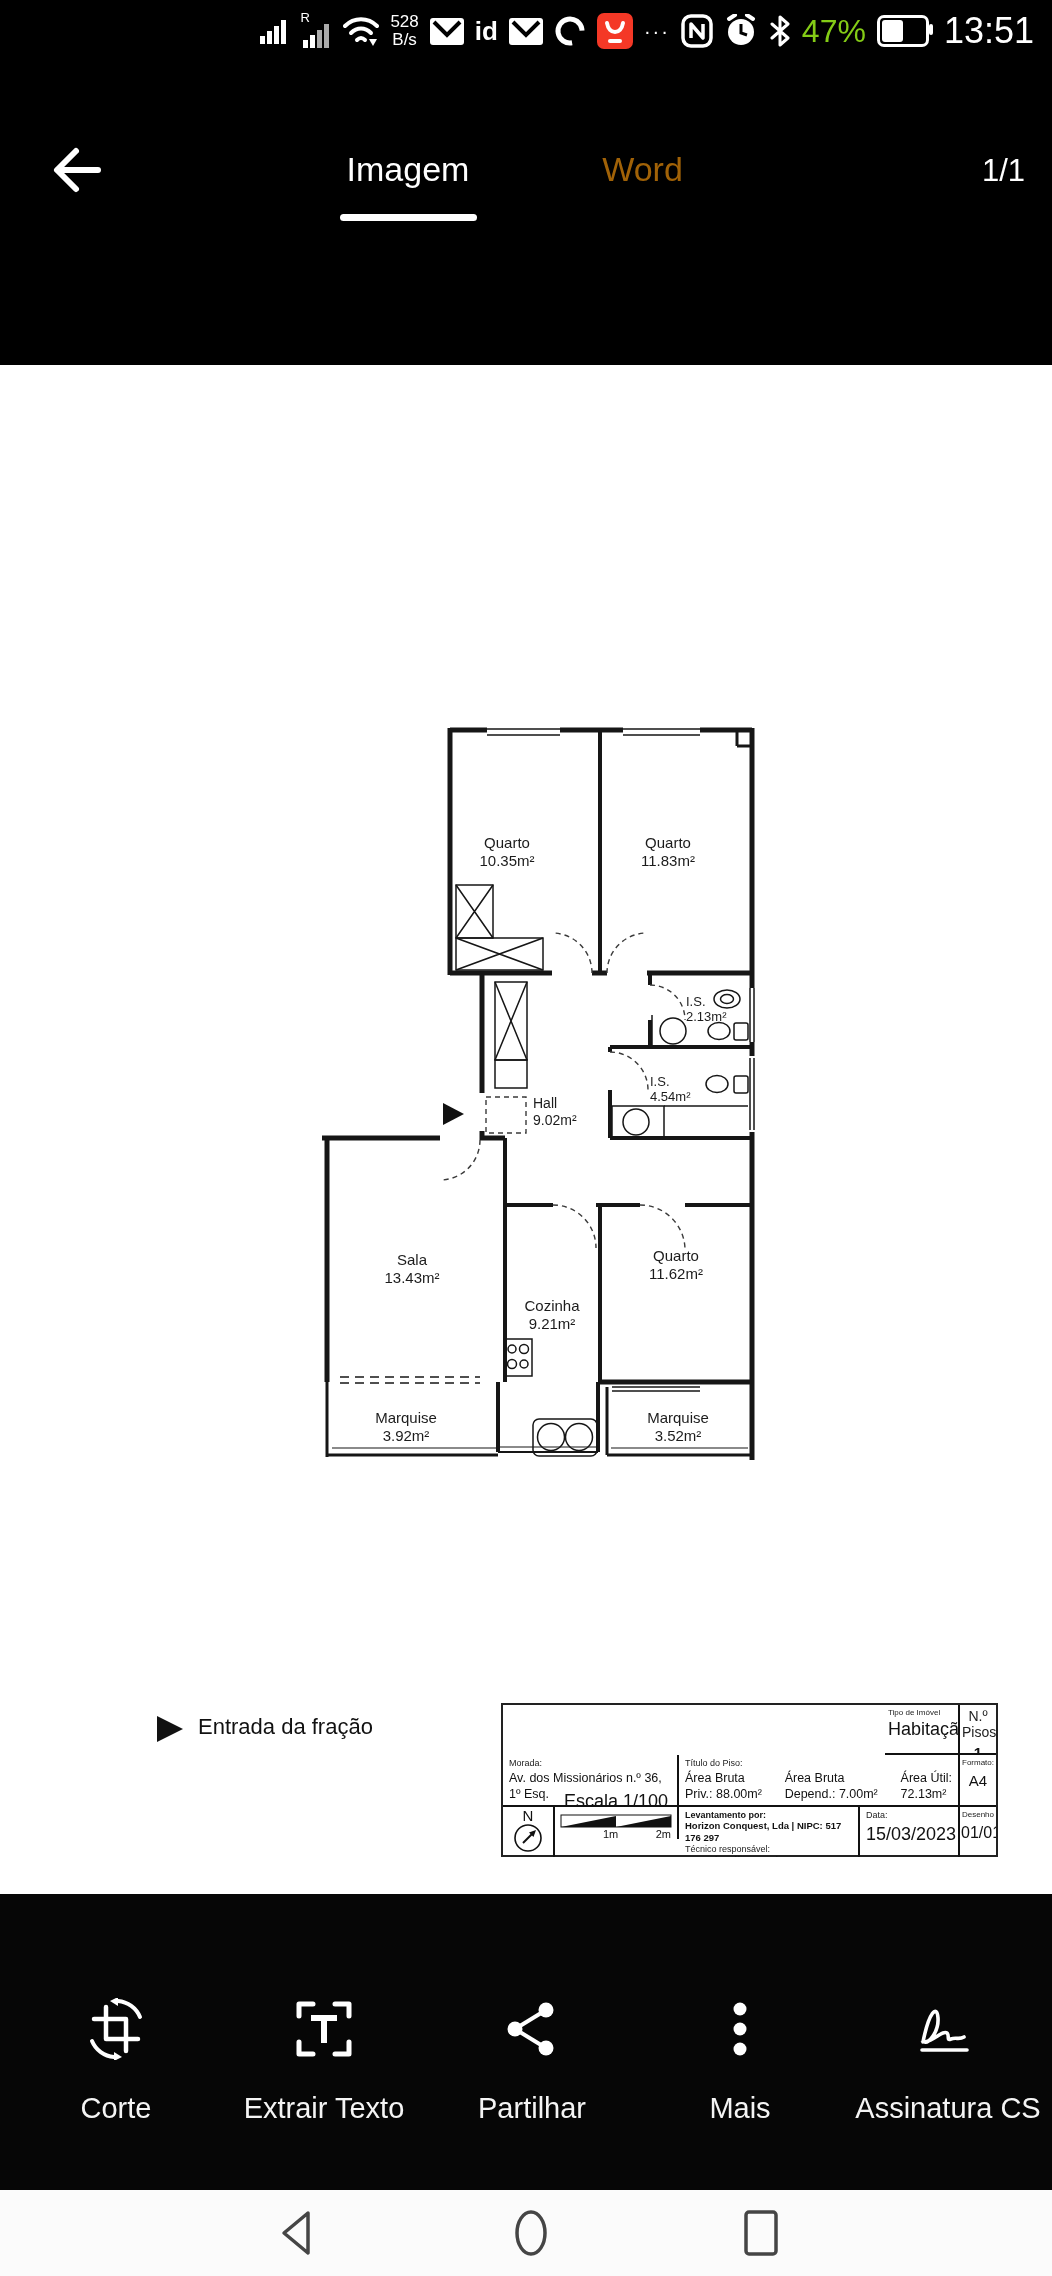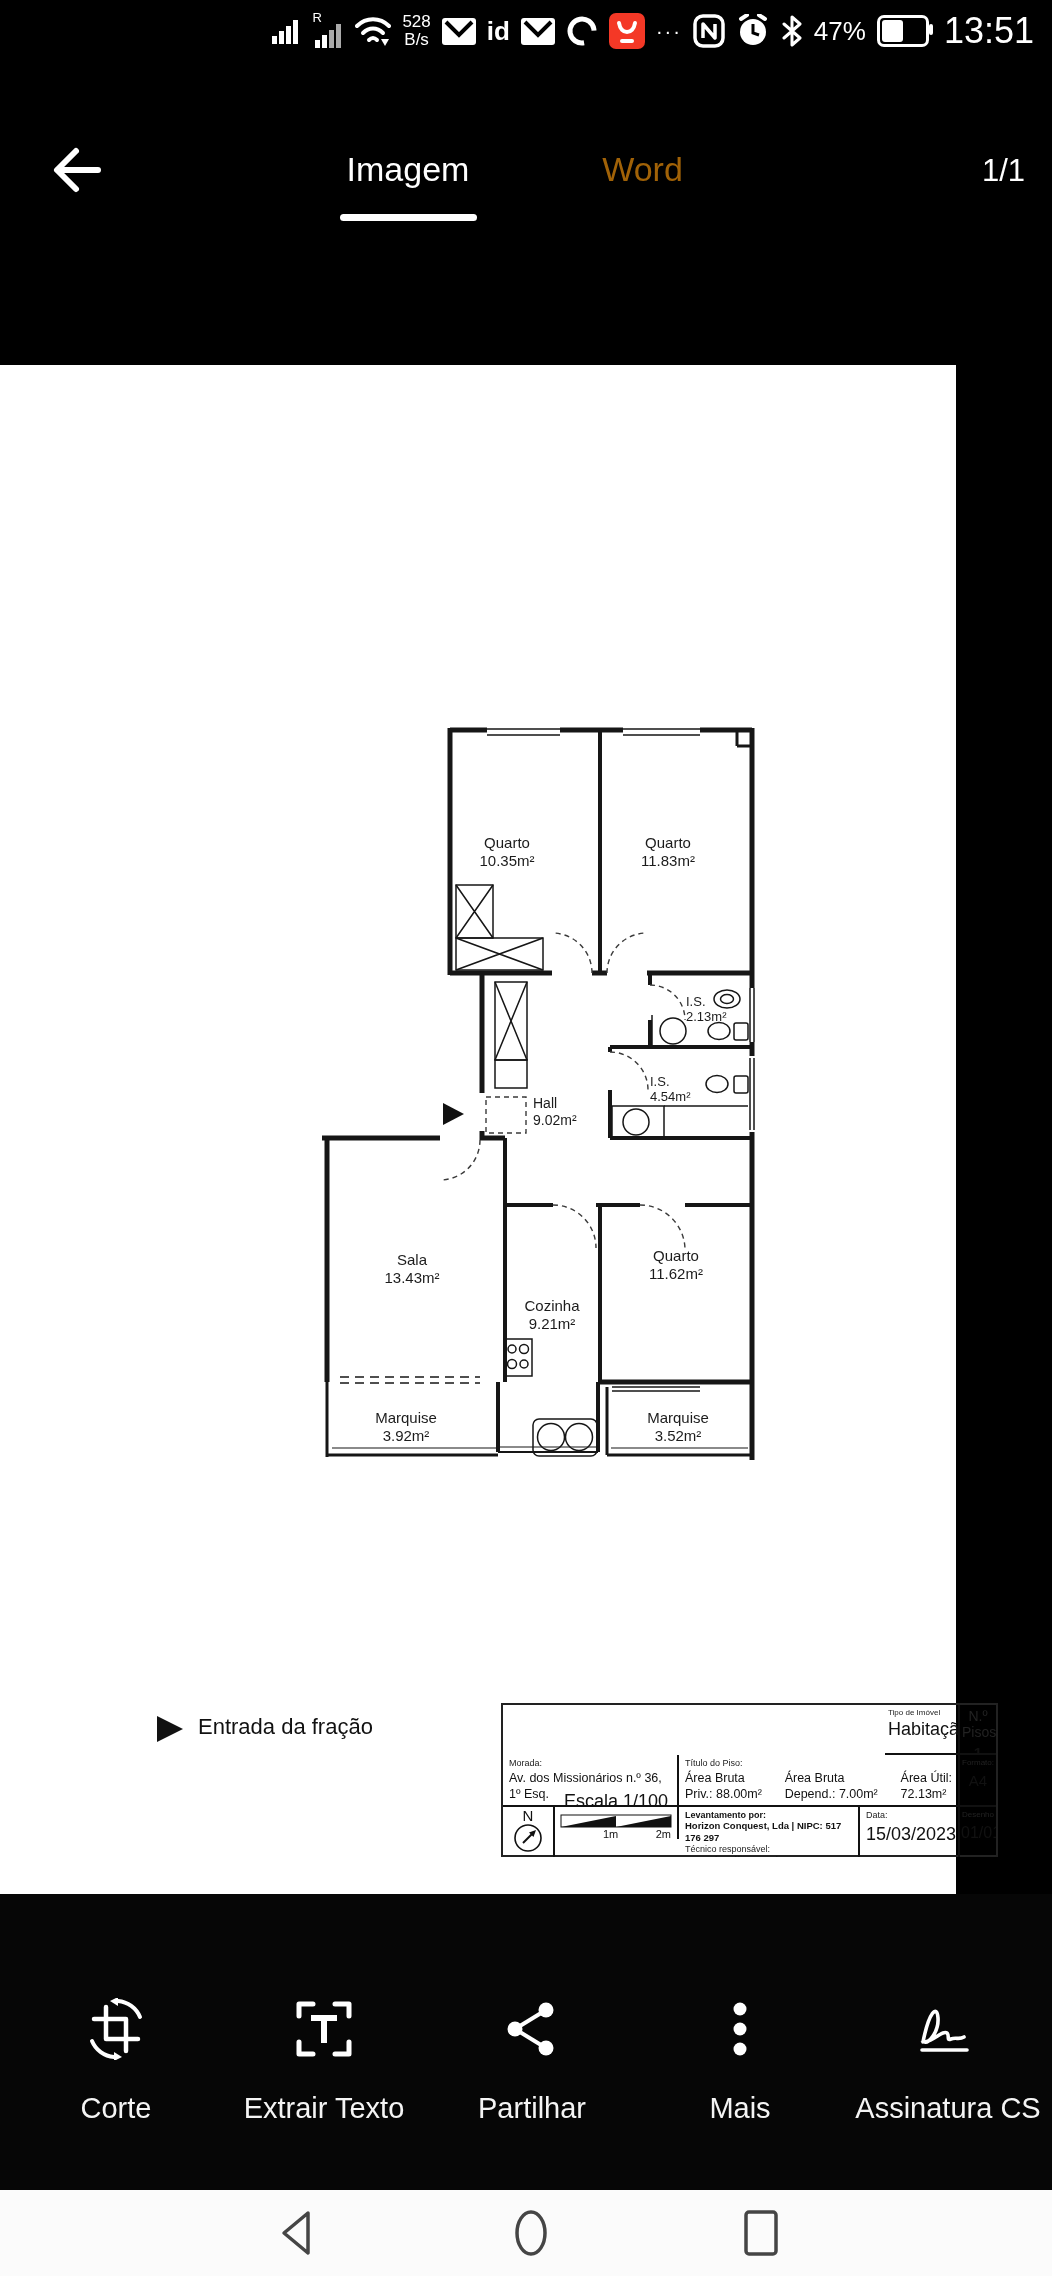--- a/index.html
+++ b/index.html
@@ -4,36 +4,36 @@
 <style>
   html,body{margin:0;padding:0;background:#000;}
   #screen{position:relative;width:1052px;height:2276px;background:#000;overflow:hidden;
           font-family:"Liberation Sans",sans-serif;}
   .abs{position:absolute;}
   
   .statusbar{position:absolute;top:0;left:0;width:1052px;height:62px;display:flex;
              align-items:center;justify-content:flex-end;gap:11px;padding-right:18px;box-sizing:border-box;}
   .speed{color:#fff;font-size:17px;line-height:18px;text-align:center;}
   .time{color:#fff;font-size:36px;font-weight:400;margin-left:4px;}
-  .pct{color:#ffffff;font-size:26px;}
+  .pct{color:#84cc16;font-size:32px;}
   .idtxt{color:#fff;font-size:26px;font-weight:bold;}
   .dots3{color:#fff;font-size:20px;letter-spacing:2px;}
   .ali{width:36px;height:36px;background:#f43826;border-radius:7px;position:relative;}
   .batt{width:46px;height:26px;border:3px solid #fff;border-radius:7px;position:relative;}
   .batt .lvl{position:absolute;left:2px;top:2px;bottom:2px;width:45%;background:#fff;border-radius:3px;}
   .batt .nub{position:absolute;right:-7px;top:6px;width:4px;height:11px;background:#fff;border-radius:2px;}
   
   .tabbar{position:absolute;top:140px;left:0;width:1052px;height:100px;}
   .tab{position:absolute;font-size:34px;}
   .tab.active{color:#fff;}
   .tab.inactive{color:#a16207;}
   .tab-underline{position:absolute;height:7px;background:#fff;border-radius:4px;}
   .pagecount{position:absolute;color:#fff;font-size:31px;}
   
-  .page{position:absolute;top:365px;left:0;width:956px;height:1529px;background:#ffffff;}
+  .page{position:absolute;top:365px;left:0;width:1052px;height:1529px;background:#ffffff;}
   .roomlabel{position:absolute;color:#1c1c1c;font-size:15px;line-height:18px;text-align:center;}
   .roomlabel.small{font-size:13px;line-height:15px;text-align:left;}
   .roomlabel.hall{font-size:14px;line-height:17px;text-align:left;}
   .legend-text{position:absolute;color:#111;font-size:22px;}
   .tri-right{width:0;height:0;border-top:13px solid transparent;border-bottom:13px solid transparent;border-left:26px solid #111;}
   
   .tblock{position:absolute;left:501px;top:1338px;width:497px;height:154px;border:2px solid #222;
           box-sizing:border-box;color:#111;}
   .cell{position:absolute;box-sizing:border-box;border-color:#222;padding:3px 6px;overflow:hidden;}
   .lab{font-size:9px;color:#222;}

